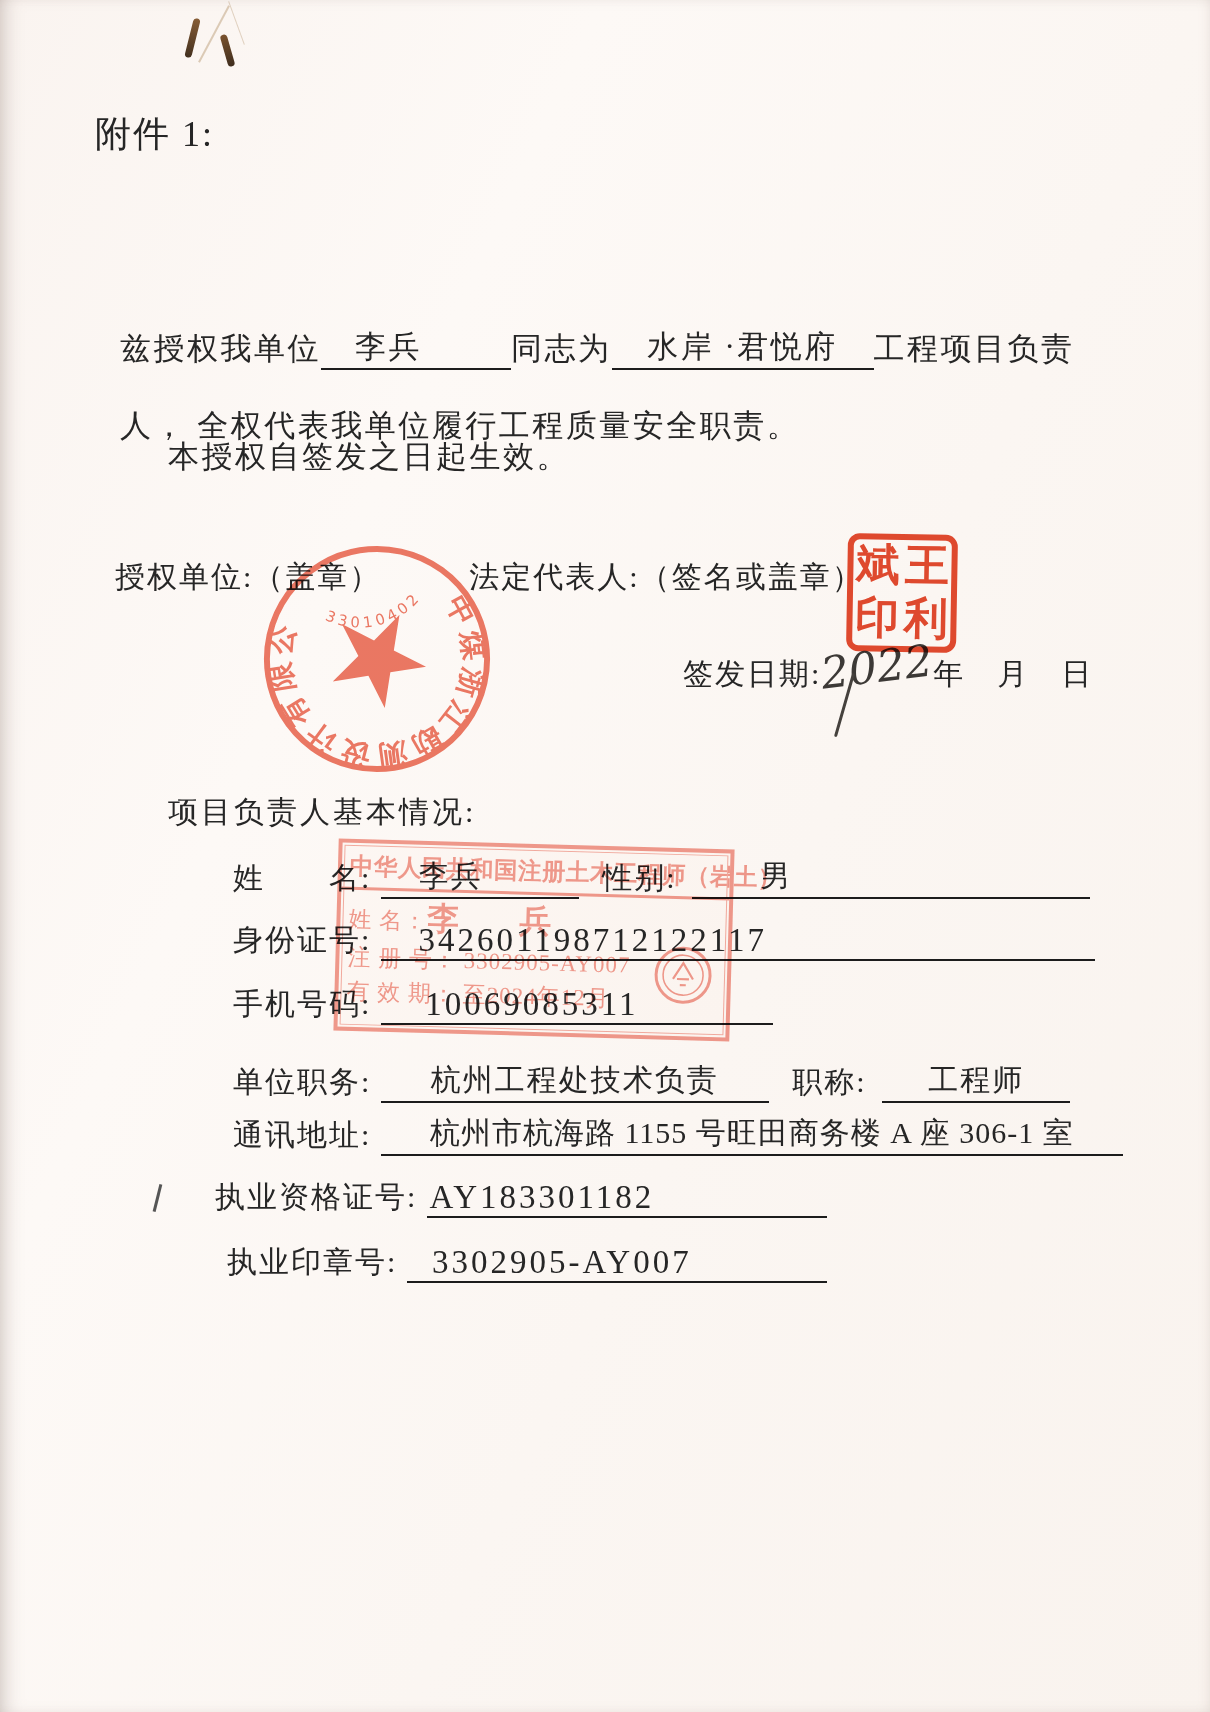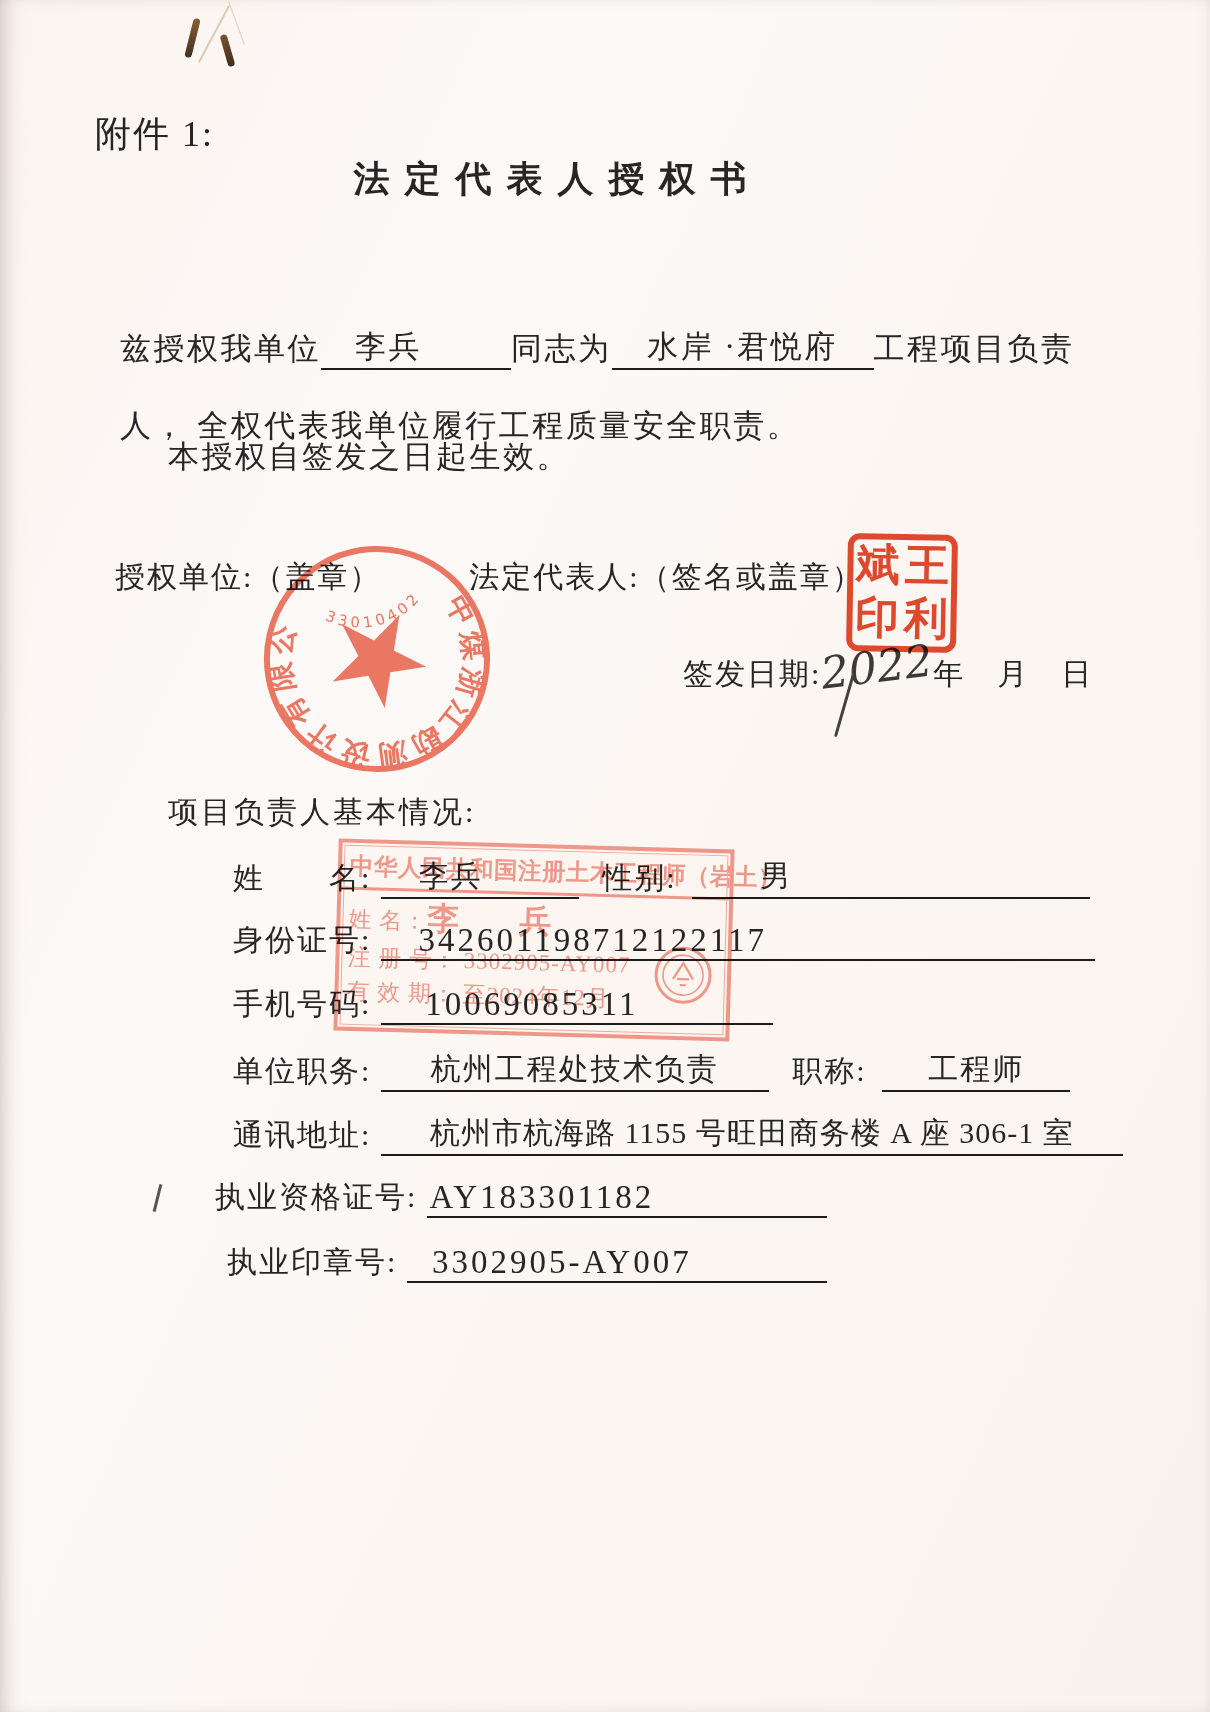--- a/index.html
+++ b/index.html
@@ -82,21 +82,20 @@
 <body>
 
 <div class="page">
 
   <div class="abs mark1"></div>
   <div class="abs mark2"></div>
   <div class="abs scratch1"></div>
   <div class="abs scratch2"></div>
 
   <div class="abs attach">附件 1:</div>
-  <div class="abs doc-title">法定代表人授权书</div>
 
   <div class="abs bline l1"><span>兹授权我单位</span><span class="ul ul-name">李兵</span><span>同志为</span><span class="ul ul-project">水岸 ·君悦府</span><span>工程项目负责</span></div>
   <div class="abs bline l2">人， 全权代表我单位履行工程质量安全职责。</div>
   <div class="abs bline l3">本授权自签发之日起生效。</div>
 
   <div class="abs sigrow"><span>授权单位:</span><span>（盖章）</span><span class="siggap"></span><span>法定代表人:</span><span>（签名或盖章）</span></div>
 
   <div class="abs daterow"><span>签发日期:</span><span class="hw-year">2022</span><span>年</span><span class="dategap"></span><span>月</span><span class="dategap"></span><span>日</span></div>
   <div class="abs hw-stroke"></div>
 
@@ -157,21 +156,21 @@
 
   <div class="frow" style="top:984px;">
     <span class="flabel">手机号码:</span>
     <span class="fvalue num" style="width:392px;padding-right:90px;">10069085311</span>
   </div>
 
   <div class="frow" style="top:1049px;">
     <span class="flabel">单位职务:</span>
     <span class="fvalue" style="width:388px;">杭州工程处技术负责</span>
     <span class="flabel2">职称:</span>
-    <span class="fvalue" style="width:188px;">工程师</span>
+    <span class="fvalue" style="width:188px;margin-top:11px;">工程师</span>
   </div>
 
   <div class="frow" style="top:1113px;">
     <span class="flabel">通讯地址:</span>
     <span class="fvalue" style="width:742px;letter-spacing:1px;">杭州市杭海路 1155 号旺田商务楼 A 座 306-1 室</span>
   </div>
 
   <div class="frow" style="top:1177px;left:215px;">
     <span class="flabel">执业资格证号:</span>
     <span class="fvalue num" style="width:400px;padding-right:170px;">AY183301182</span>

